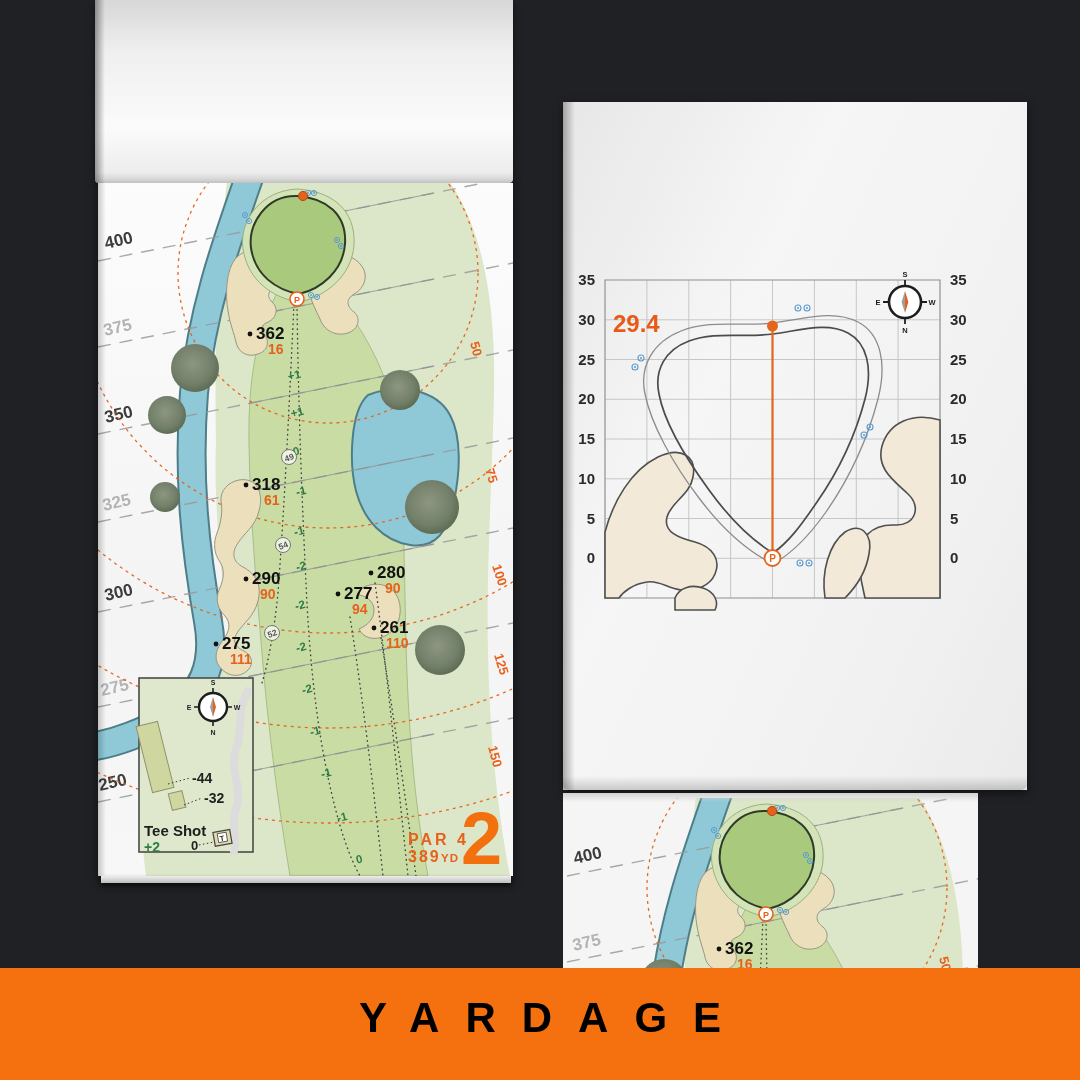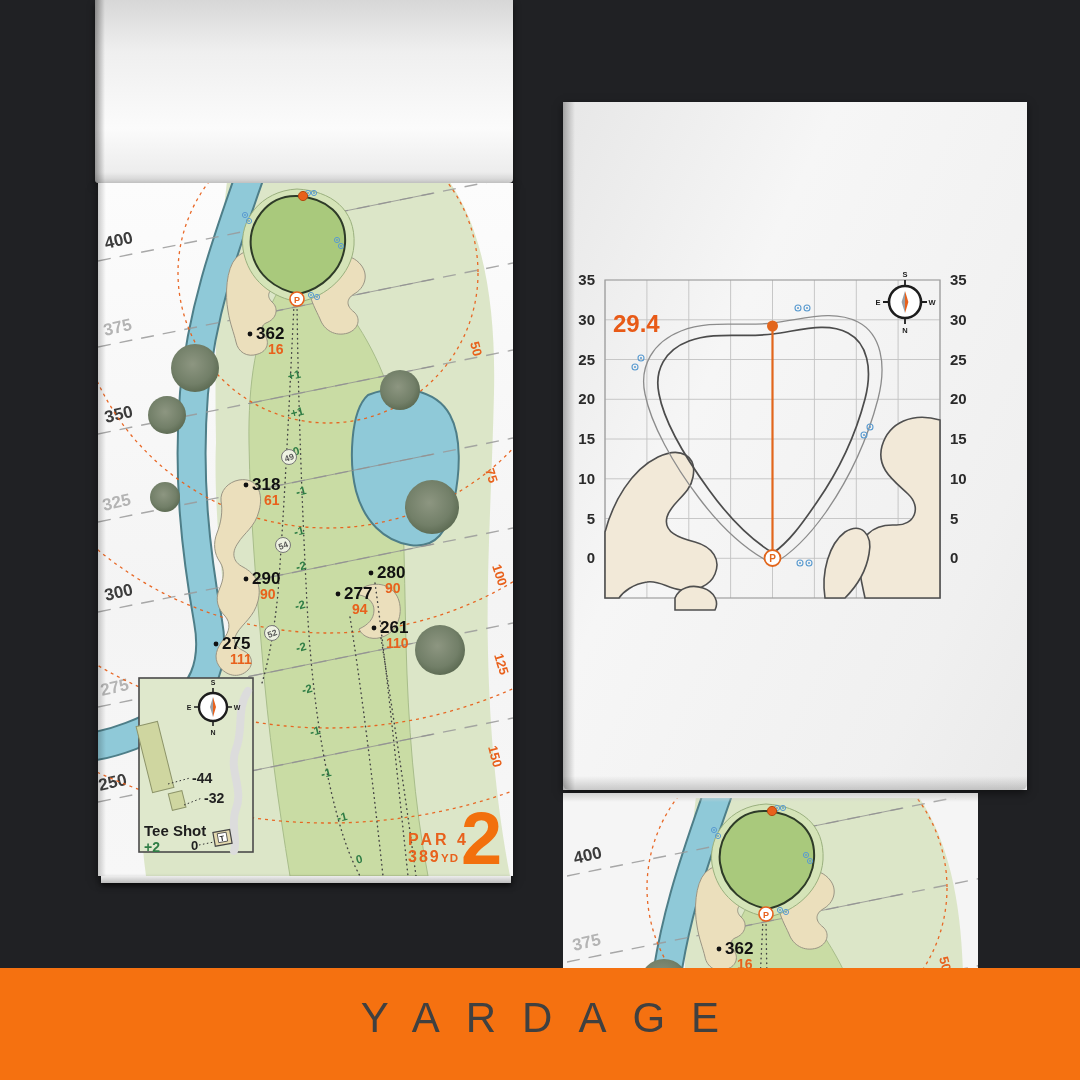--- a/index.html
+++ b/index.html
@@ -28,21 +28,21 @@
   #green-page:after{content:"";position:absolute;left:0;bottom:0;width:100%;height:14px;
     background:linear-gradient(180deg,rgba(255,255,255,0),rgba(0,0,0,.18));border-radius:0 0 6px 6px;}
   #bottom-page{left:563px;top:793px;width:415px;height:175px;overflow:hidden;
     background:#f5f5f5;}
   #bottom-page:before{content:"";position:absolute;left:0;top:0;width:100%;height:9px;
     background:linear-gradient(180deg,#d2d2d2,rgba(245,245,245,0));z-index:9;}
   #bottom-page svg{position:absolute;left:4px;top:5px;}
   
   #banner{left:0;top:968px;width:1080px;height:112px;display:flex;
     align-items:center;justify-content:center;}
-  #banner-label{color:#404040;font-size:42px;font-weight:normal;letter-spacing:26px;
+  #banner-label{color:#000000;font-size:42px;font-weight:bold;letter-spacing:26px;
     text-indent:26px;transform:translateY(-6px);}
   svg text{font-family:"Liberation Sans",sans-serif;}
 </style>
 </head>
 <body>
 
 <div class="page" id="left-top-page"></div>
 
 <div class="page" id="left-map-page">
 <svg id="hole-map-svg" width="415" height="693" viewBox="0 0 415 693">

